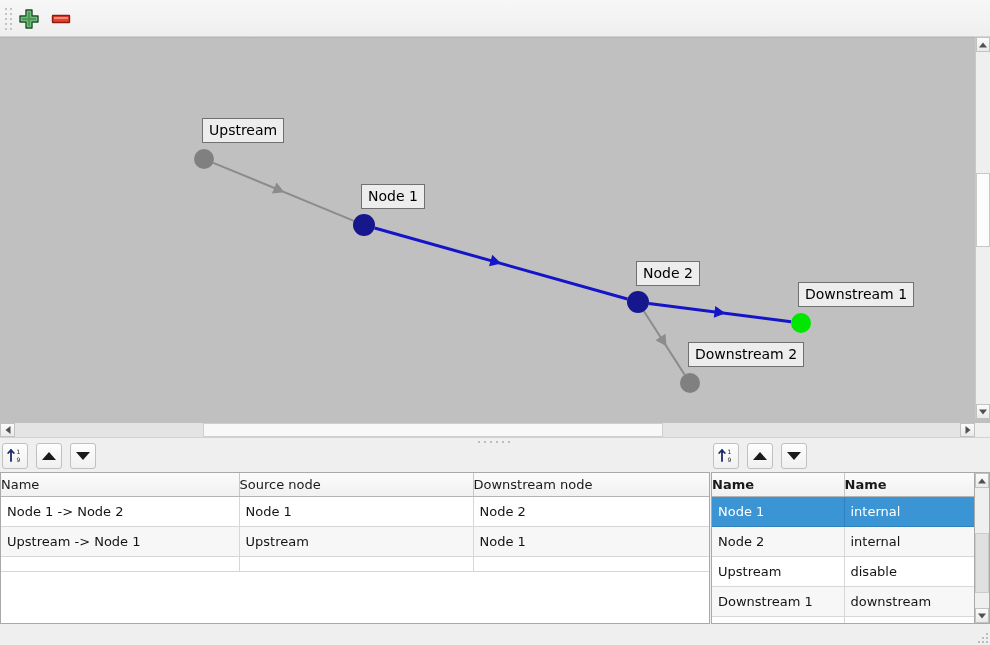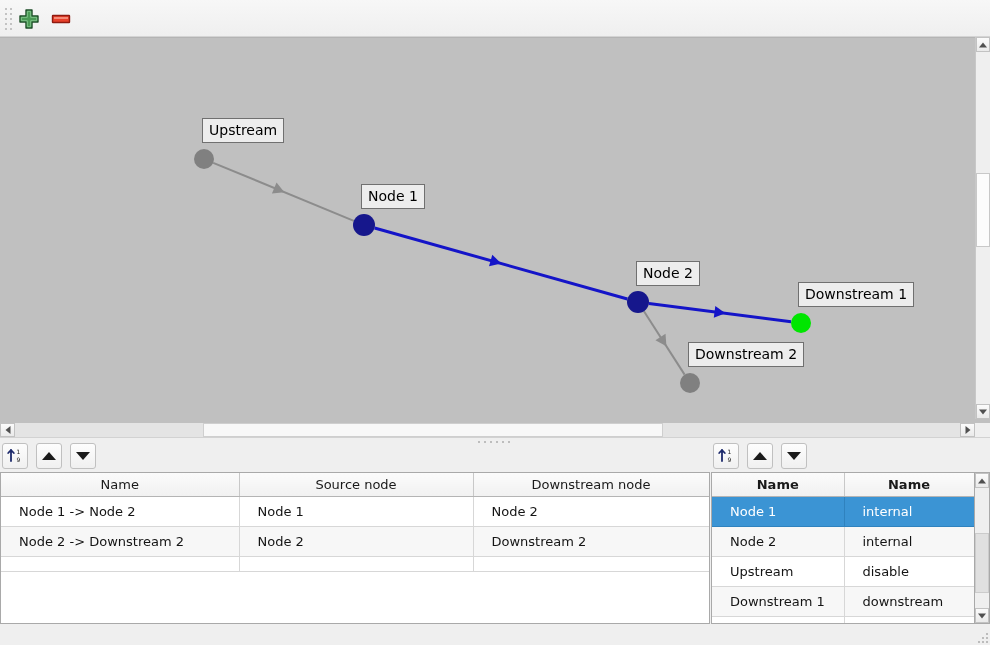--- a/index.html
+++ b/index.html
@@ -249,30 +249,30 @@
     width: 100%;
   }
   table.grid th {
     background: linear-gradient(180deg,#fbfbfb 0%, #f1f1f1 100%);
     border-right: 1px solid #c8c8c8;
     border-bottom: 1px solid #b4b4b4;
     font-size: 13px;
     font-weight: normal;
     height: 23px;
     color: #1a1a1a;
-    text-align: center;
+    text-align: left;
     padding: 0;
   }
   table.grid.bold-head th { font-weight: bold; }
   table.grid td {
     border-right: 1px solid #d7d7d7;
     border-bottom: 1px solid #d7d7d7;
     font-size: 13px;
     height: 29px;
-    padding: 0 18px;
+    padding: 0 6px;
     color: #141414;
     white-space: nowrap;
     overflow: hidden;
   }
   table.grid tr.odd td { background: #ffffff; }
   table.grid tr.even td { background: #f7f7f7; }
   table.grid tr.selected td {
     background: #3b94d4;
     color: #ffffff;
     border-right-color: #2f82be;
@@ -481,23 +481,23 @@
             <th>Downstream node</th>
           </tr>
         </thead>
       <tbody id="edges-body">
           <tr class="odd">
             <td>Node 1 -&gt; Node 2</td>
             <td>Node 1</td>
             <td>Node 2</td>
           </tr>
           <tr class="even">
-            <td>Node 2 -&gt; Downstream 2</td>
-            <td>Node 2</td>
-            <td>Downstream 2</td>
+            <td>Upstream -&gt; Node 1</td>
+            <td>Upstream</td>
+            <td>Node 1</td>
           </tr>
           <tr class="filler">
             <td></td>
             <td></td>
             <td></td>
           </tr>
         </tbody>
     </table>
   </div>
 

